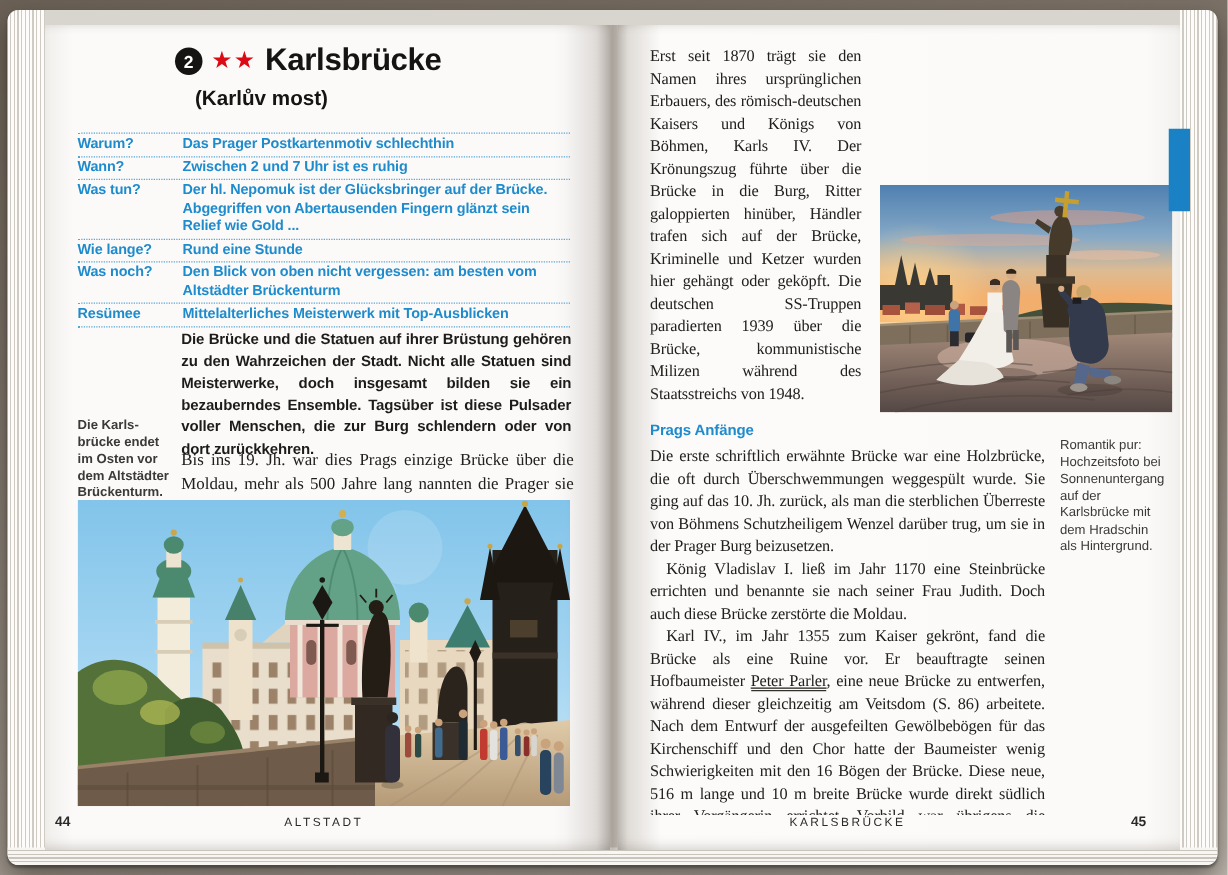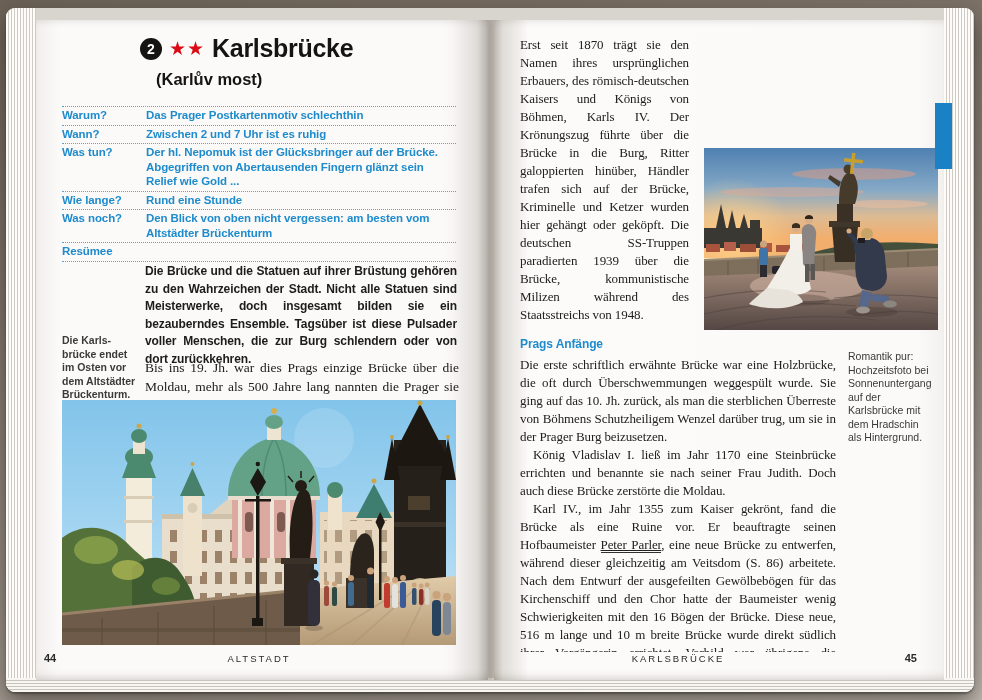--- a/index.html
+++ b/index.html
@@ -138,20 +138,21 @@
         <div class="qa-row">
           <div class="qa-label">Wie lange?</div>
           <div class="qa-value">Rund eine Stunde</div>
         </div>
         <div class="qa-row">
           <div class="qa-label">Was noch?</div>
           <div class="qa-value">Den Blick von oben nicht vergessen: am besten vom Altstädter Brückenturm</div>
         </div>
         <div class="qa-row">
           <div class="qa-label">Resümee</div>
+          <div class="qa-value">Mittelalterliches Meisterwerk mit Top-Ausblicken</div>
         </div>
       </div>
 
       <div class="intro">Die Brücke und die Statuen auf ihrer Brüstung gehören zu den Wahrzeichen der Stadt. Nicht alle Statuen sind Meisterwerke, doch insgesamt bilden sie ein bezauberndes Ensemble. Tagsüber ist diese Pulsader voller Menschen, die zur Burg schlendern oder von dort zurückkehren.</div>
       <div class="lp-serif">Bis ins 19. Jh. war dies Prags einzige Brücke über die Moldau, mehr als 500 Jahre lang nannten die Prager sie Steinbrücke.</div>
       <div class="sidenote">Die Karls­brücke endet im Osten vor dem Altstädter Brückenturm.</div>
 
       <div class="photo1">
         <svg width="394" height="245" viewBox="0 0 394 245" aria-hidden="true">
           <defs>

